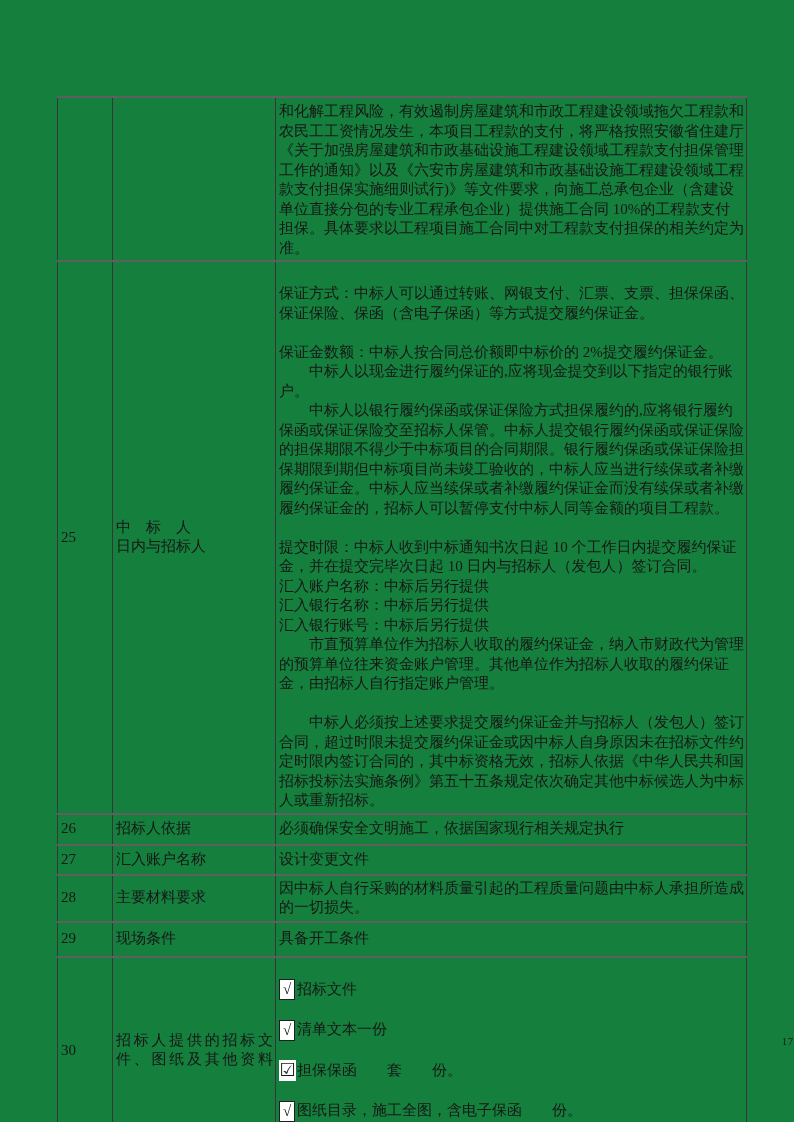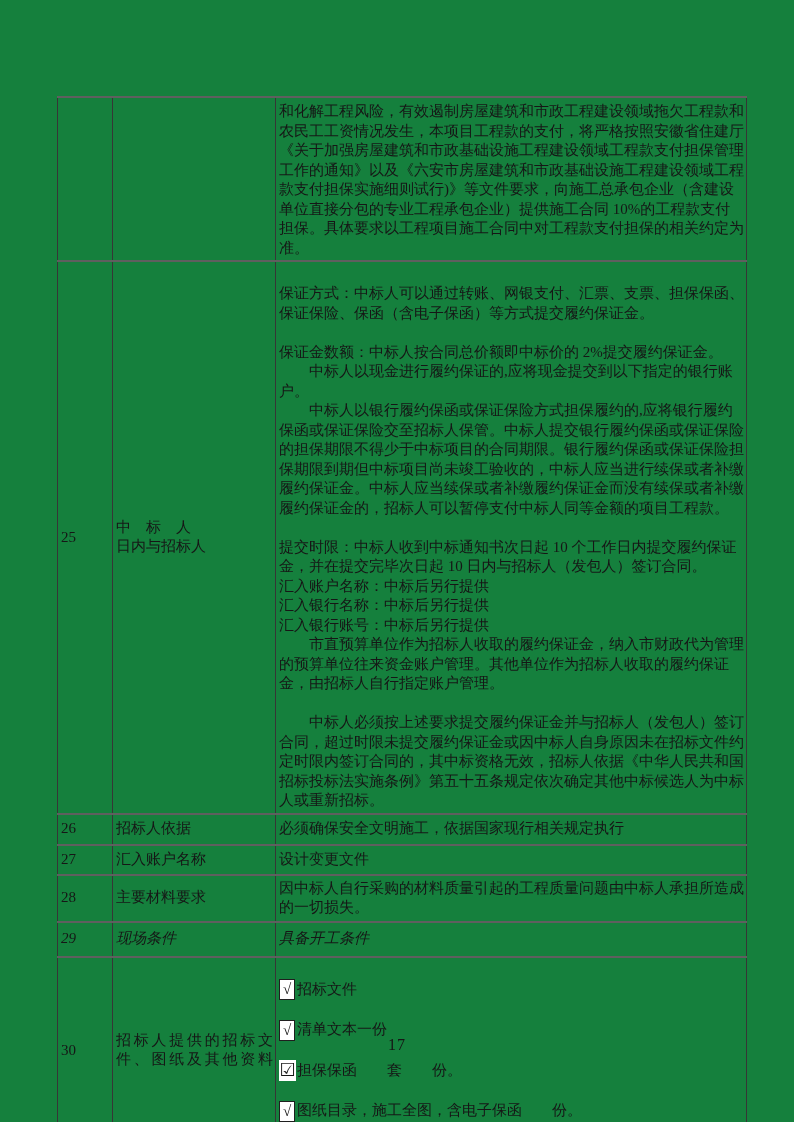--- a/index.html
+++ b/index.html
@@ -46,21 +46,21 @@
     white-space: pre-line;
     vertical-align: top;
     padding: 3px 3px 3px 3px;
   }
   .c-content.mid { vertical-align: middle; white-space: normal; }
   tr.r-cont .c-content { padding-top: 4px; }
   tr.r25 .c-content { padding-top: 22px; }
   tr.r26 td { height: 25px; }
   tr.r27 td { height: 24px; }
   tr.r28 td { height: 41px; }
-  tr.r29 td { height: 29px; font-style: italic; }
+  tr.r29 td { height: 29px; }
   .checklist-cell { padding: 0 0 2px 0; vertical-align: top; }
   .check-line { display: flex; align-items: center; min-height: 21px; }
   .checkbox {
     flex: 0 0 auto;
     display: inline-block;
     width: 16px;
     height: 21px;
     box-sizing: border-box;
     border: 1px solid #1f1f1f;
     text-align: center;
@@ -75,22 +75,22 @@
     font-size: 18px;
     line-height: 21px;
     margin-right: 1px;
   }
   .check-text { white-space: pre; }
   .page-number {
     position: absolute;
     top: 1036px;
     left: 0;
     width: 100%;
-    text-align: center;
-    font-size: 16px;
+    text-align: right;
+    font-size: 10px;
     letter-spacing: 1px;
   }
 </style>
 </head>
 <body>
 
 <div class="page">
   <table class="doc">
     <colgroup>
       <col style="width:55px">

